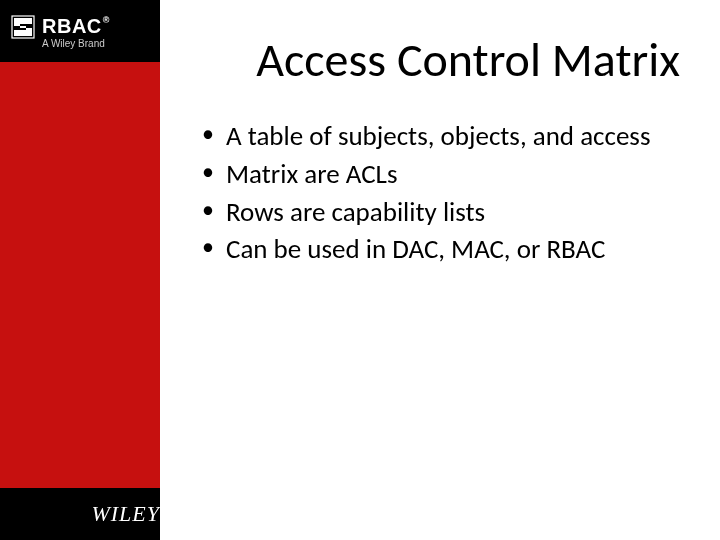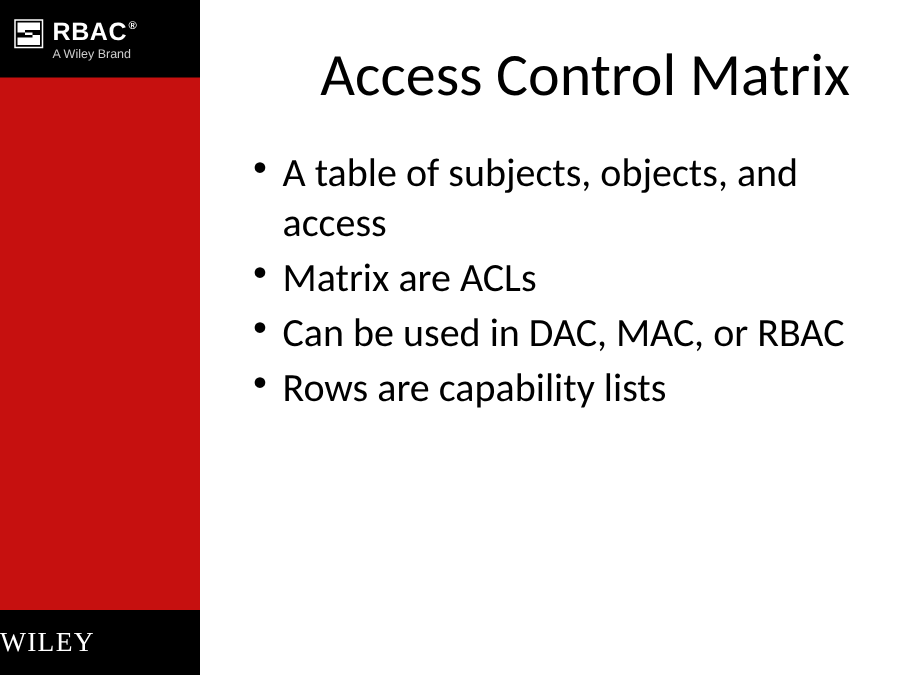--- a/index.html
+++ b/index.html
@@ -12,26 +12,26 @@
   .sybex-mark {
     width: 26px; height: 26px; position: relative;
   }
   .sybex-mark::before, .sybex-mark::after {
     content: ""; position: absolute; background: #fff;
   }
   .sybex-mark svg { display:block; }
   .sybex-text { font-weight: 800; font-size: 20px; letter-spacing: 0.5px; color: #fff; font-family: Arial, sans-serif; }
   .sybex-reg { font-size: 9px; vertical-align: top; margin-left:1px;}
   .sybex-sub { font-size: 10px; color: #ccc; margin-left: 32px; margin-top: -2px; font-family: Arial, sans-serif;}
-  .wiley-logo-area { position: absolute; left: 0; bottom: 0; width: 160px; height: 52px; background: #000; display: flex; align-items: center; justify-content: flex-start; }
+  .wiley-logo-area { position: absolute; left: 0; bottom: 0; width: 160px; height: 52px; background: #000; display: flex; align-items: center; justify-content: flex-end; font-style: italic; }
   .wiley-text { color: #fff; font-family: Georgia, 'Times New Roman', serif; font-size: 22px; letter-spacing: 1px; font-weight: 500; }
   .content { position: absolute; left: 160px; top: 0; right: 0; bottom: 0; padding: 20px 40px 0 30px; }
   .title { font-size: 48px; color: #000; text-align: right; margin: 10px 0 30px 20px; font-weight: 400; font-family: Calibri, Arial, sans-serif;}
   .bullets { list-style: none; margin-left: 10px; margin-top: 30px;}
-  .bullets li { font-size: 32px; color: #000; line-height: 1.25; margin-bottom: 4px; position: relative; padding-left: 26px; font-family: Calibri, Arial, sans-serif;}
+  .bullets li { font-size: 27px; color: #000; line-height: 1.25; margin-bottom: 4px; position: relative; padding-left: 26px; font-family: Calibri, Arial, sans-serif;}
   .bullets li::before { content: "•"; position: absolute; left: 2px; top: 0; font-size: 24px; color: #000; }
 </style>
 </head>
 <body>
 
 <div class="slide">
   <div class="sidebar">
     <div class="sybex-logo-area">
       <div class="sybex-logo">
         <div class="sybex-row">
@@ -50,17 +50,17 @@
     <div class="wiley-logo-area">
       <span class="wiley-text">WILEY</span>
     </div>
   </div>
 
   <div class="content">
     <h1 class="title">Access Control Matrix</h1>
     <ul class="bullets">
       <li>A table of subjects, objects, and access</li>
       <li>Matrix are ACLs</li>
+      <li>Rows are capability lists</li>
       <li>Can be used in DAC, MAC, or RBAC</li>
-      <li>Rows are capability lists</li>
     </ul>
   </div>
 </div>
 
 </body></html>

